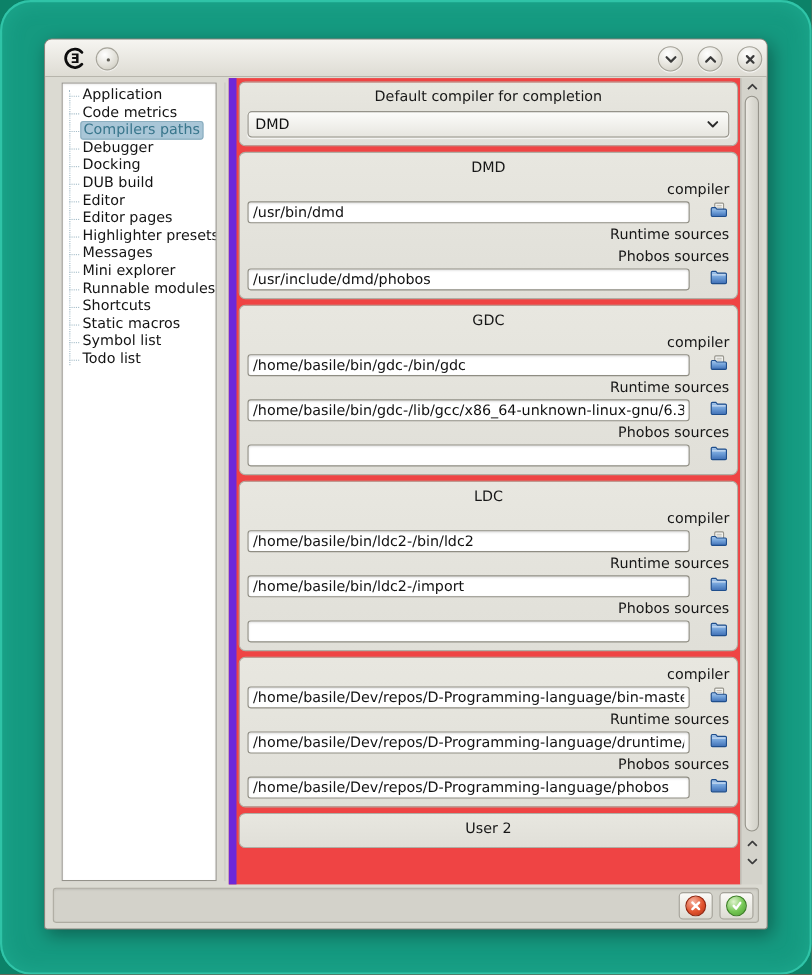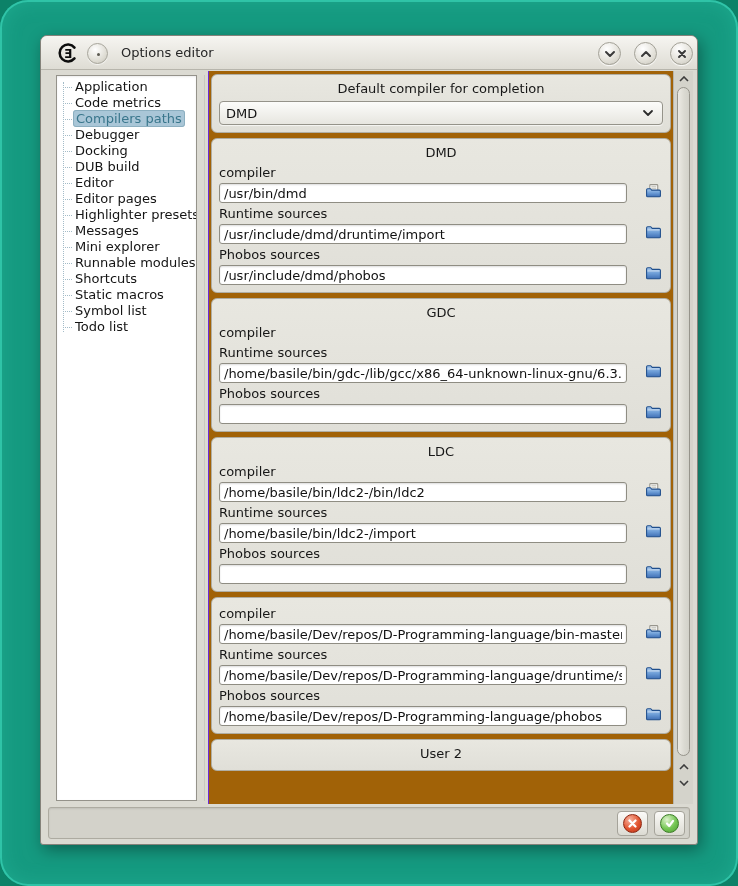--- a/index.html
+++ b/index.html
@@ -63,31 +63,31 @@
   .li-label { font-size:13px; }
   .li.sel .li-label {
     background:#a9c6d7; border:1px solid #8cafc0; border-radius:3px;
     color:#39768c; padding:0 2px; margin-left:-2px;text-align:center;
   }
   .splitline { position:absolute; left:161px; top:39px; height:726px; width:5px; }
   .splitline::after{ content:""; position:absolute; left:2px; top:0; bottom:0; border-left:1px solid #c9c8bf; }
   
   .main-viewport {
     position:absolute; left:167px; top:35px; width:465px; height:733px;
-    border-left:1px solid #6d28d9; background:#a16207; overflow:hidden;
+    border-left:7px solid #6d28d9; background:#ef4444; overflow:hidden;
   }
   .groups { display:flex; flex-direction:column; gap:5px; padding:3px 2px; }
   .group {
     background:linear-gradient(#e8e7e0,#e0dfd8);
     border:1px solid #b0aea4; border-radius:6px;
     padding:5px 7px 7px 7px;
     flex:none;
   }
   .gtitle { text-align:center; height:18px; line-height:18px; color:#171717; }
-  .flabel { text-align:left; height:18px; line-height:18px; margin-top:2px; color:#171717; }
+  .flabel { text-align:right; height:18px; line-height:18px; margin-top:2px; color:#171717; }
   .frow { display:flex; align-items:center; gap:16px; margin-top:1px; height:20px; }
   .path-input {
     flex:1; height:20px; min-width:0;
     border:1px solid #8f8d83; border-radius:3px;
     background:#ffffff; padding:0 4px;
     font-family:"DejaVu Sans", sans-serif; font-size:13px; color:#111;
     box-shadow: inset 0 1px 2px rgba(0,0,0,.14);
   }
   .browse-btn { flex:none; width:20px; height:20px; border:none; background:transparent; padding:1px; cursor:pointer; display:flex; align-items:center; justify-content:center; }
   .combo {
@@ -144,21 +144,20 @@
 
 <div class="canvas">
   <div class="window">
 
     <div class="titlebar">
       <svg class="app-logo" viewBox="0 0 22 22">
         <path d="M17.5 5.6 A8.4 8.4 0 1 0 17.5 16.4" fill="none" stroke="#0d0d0d" stroke-width="2.5" stroke-linecap="round"></path>
         <text x="7" y="15.6" font-size="12" font-weight="bold" fill="#0d0d0d">Ǝ</text>
       </svg>
       <div class="menu-btn"></div>
-      <span class="win-title">Options editor</span>
       <div class="circle-btn btn-min">
         <svg width="12" height="8" viewBox="0 0 12 8">
             <polyline points="2,2 6,6 10,2" fill="none" stroke="#3a3a3a" stroke-width="2" stroke-linecap="round" stroke-linejoin="round"></polyline>
           </svg>
       </div>
       <div class="circle-btn btn-max">
         <svg width="12" height="8" viewBox="0 0 12 8">
             <polyline points="2,6 6,2 10,6" fill="none" stroke="#3a3a3a" stroke-width="2" stroke-linecap="round" stroke-linejoin="round"></polyline>
           </svg>
       </div>
@@ -210,43 +209,44 @@
               <input class="path-input" type="text" value="/usr/bin/dmd" style="">
               <button class="browse-btn">
                 <span><svg width="17" height="17" viewBox="0 0 16 16">
                     <rect x="4.5" y="1.5" width="7.5" height="8" rx="0.8" fill="#f7f7f4" stroke="#97958c" stroke-width="1"></rect>
                     <path d="M6 3.5 h4.5 M6 5 h4.5" stroke="#b9b8b0" stroke-width="0.8"></path>
                     <path d="M1.5 6.4 Q1.5 5.4 2.5 5.4 L5.1 5.4 L6.3 6.7 L13.5 6.7 Q14.5 6.7 14.5 7.7 L14.5 12 Q14.5 13 13.5 13 L2.5 13 Q1.5 13 1.5 12 Z" fill="url(#fgrad)" stroke="#1f4e8c" stroke-width="1"></path>
                   </svg></span>
               </button>
             </div>
             <div class="flabel">Runtime sources</div>
-            <div class="frow">
-              <input class="path-input" type="text" value="/usr/include/dmd/druntime/import" style="">
-              <button class="browse-btn">
-                <span><svg width="17" height="17" viewBox="0 0 16 16">
-                    <path d="M1.5 5.5 L1.5 3.6 Q1.5 2.6 2.5 2.6 L5.4 2.6 L6.8 4.1 L13.5 4.1 Q14.5 4.1 14.5 5.1 L14.5 12 Q14.5 13 13.5 13 L2.5 13 Q1.5 13 1.5 12 Z" fill="url(#fgrad)" stroke="#1f4e8c" stroke-width="1"></path>
-                    <path d="M2.2 5.6 L13.8 5.6" stroke="rgba(255,255,255,0.55)" stroke-width="1"></path>
-                  </svg></span>
-              </button>
-            </div>
             <div class="flabel">Phobos sources</div>
             <div class="frow">
               <input class="path-input" type="text" value="/usr/include/dmd/phobos" style="">
               <button class="browse-btn">
                 <span><svg width="17" height="17" viewBox="0 0 16 16">
                     <path d="M1.5 5.5 L1.5 3.6 Q1.5 2.6 2.5 2.6 L5.4 2.6 L6.8 4.1 L13.5 4.1 Q14.5 4.1 14.5 5.1 L14.5 12 Q14.5 13 13.5 13 L2.5 13 Q1.5 13 1.5 12 Z" fill="url(#fgrad)" stroke="#1f4e8c" stroke-width="1"></path>
                     <path d="M2.2 5.6 L13.8 5.6" stroke="rgba(255,255,255,0.55)" stroke-width="1"></path>
                   </svg></span>
               </button>
             </div>
           </div>
           <div class="group">
             <div class="gtitle">GDC</div>
             <div class="flabel">compiler</div>
+            <div class="frow">
+              <input class="path-input" type="text" value="/home/basile/bin/gdc-/bin/gdc" style="">
+              <button class="browse-btn">
+                <span><svg width="17" height="17" viewBox="0 0 16 16">
+                    <rect x="4.5" y="1.5" width="7.5" height="8" rx="0.8" fill="#f7f7f4" stroke="#97958c" stroke-width="1"></rect>
+                    <path d="M6 3.5 h4.5 M6 5 h4.5" stroke="#b9b8b0" stroke-width="0.8"></path>
+                    <path d="M1.5 6.4 Q1.5 5.4 2.5 5.4 L5.1 5.4 L6.3 6.7 L13.5 6.7 Q14.5 6.7 14.5 7.7 L14.5 12 Q14.5 13 13.5 13 L2.5 13 Q1.5 13 1.5 12 Z" fill="url(#fgrad)" stroke="#1f4e8c" stroke-width="1"></path>
+                  </svg></span>
+              </button>
+            </div>
             <div class="flabel">Runtime sources</div>
             <div class="frow">
               <input class="path-input" type="text" value="/home/basile/bin/gdc-/lib/gcc/x86_64-unknown-linux-gnu/6.3.0/include" style="">
               <button class="browse-btn">
                 <span><svg width="17" height="17" viewBox="0 0 16 16">
                     <path d="M1.5 5.5 L1.5 3.6 Q1.5 2.6 2.5 2.6 L5.4 2.6 L6.8 4.1 L13.5 4.1 Q14.5 4.1 14.5 5.1 L14.5 12 Q14.5 13 13.5 13 L2.5 13 Q1.5 13 1.5 12 Z" fill="url(#fgrad)" stroke="#1f4e8c" stroke-width="1"></path>
                     <path d="M2.2 5.6 L13.8 5.6" stroke="rgba(255,255,255,0.55)" stroke-width="1"></path>
                   </svg></span>
               </button>
             </div>

